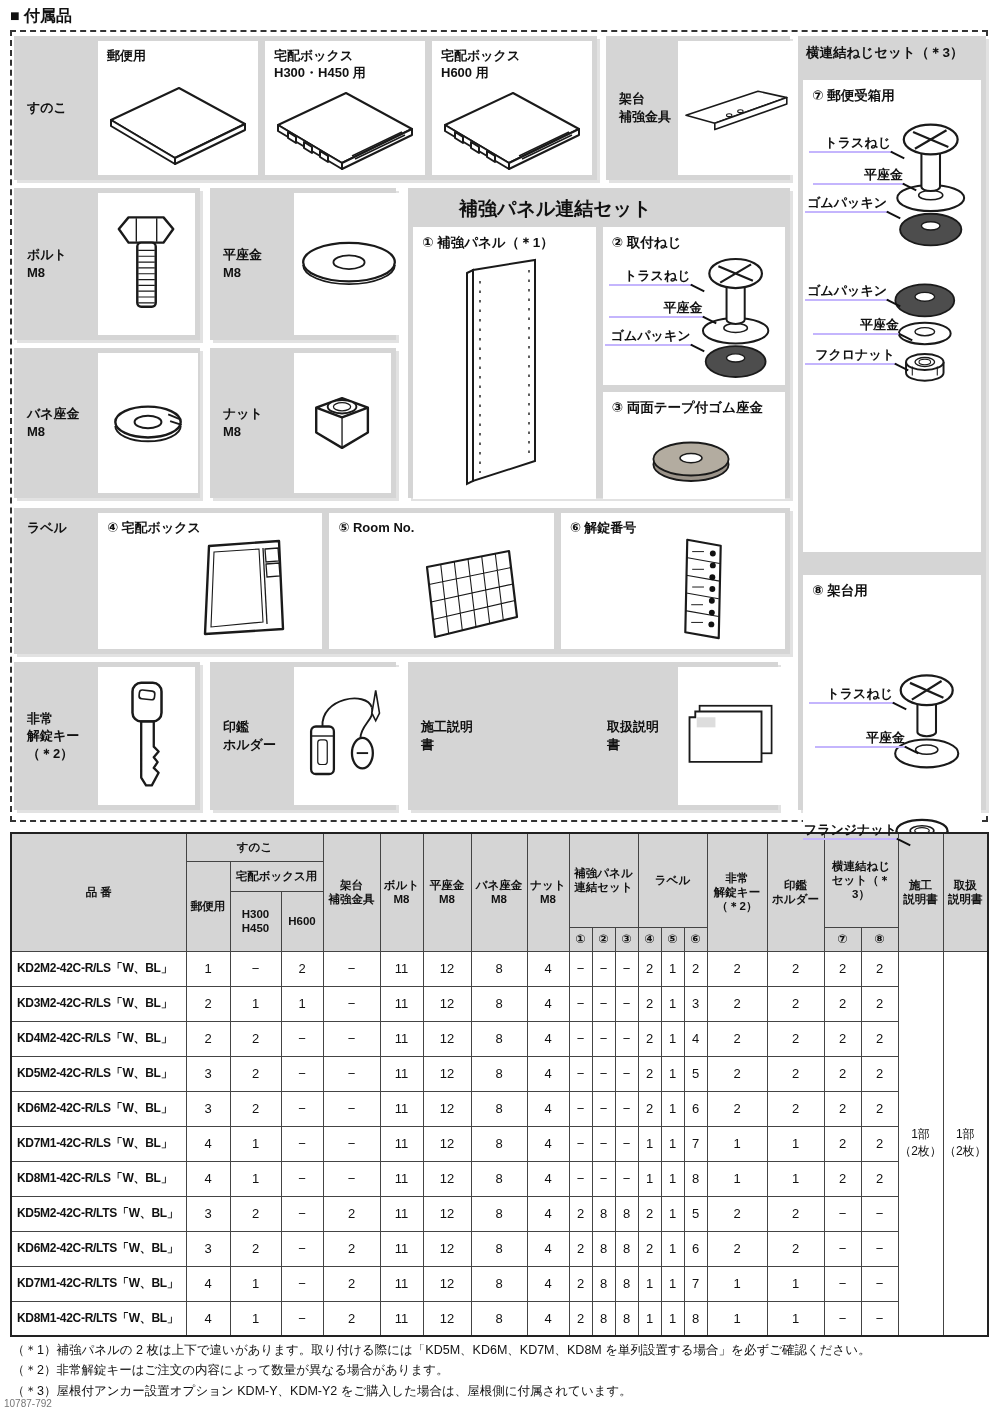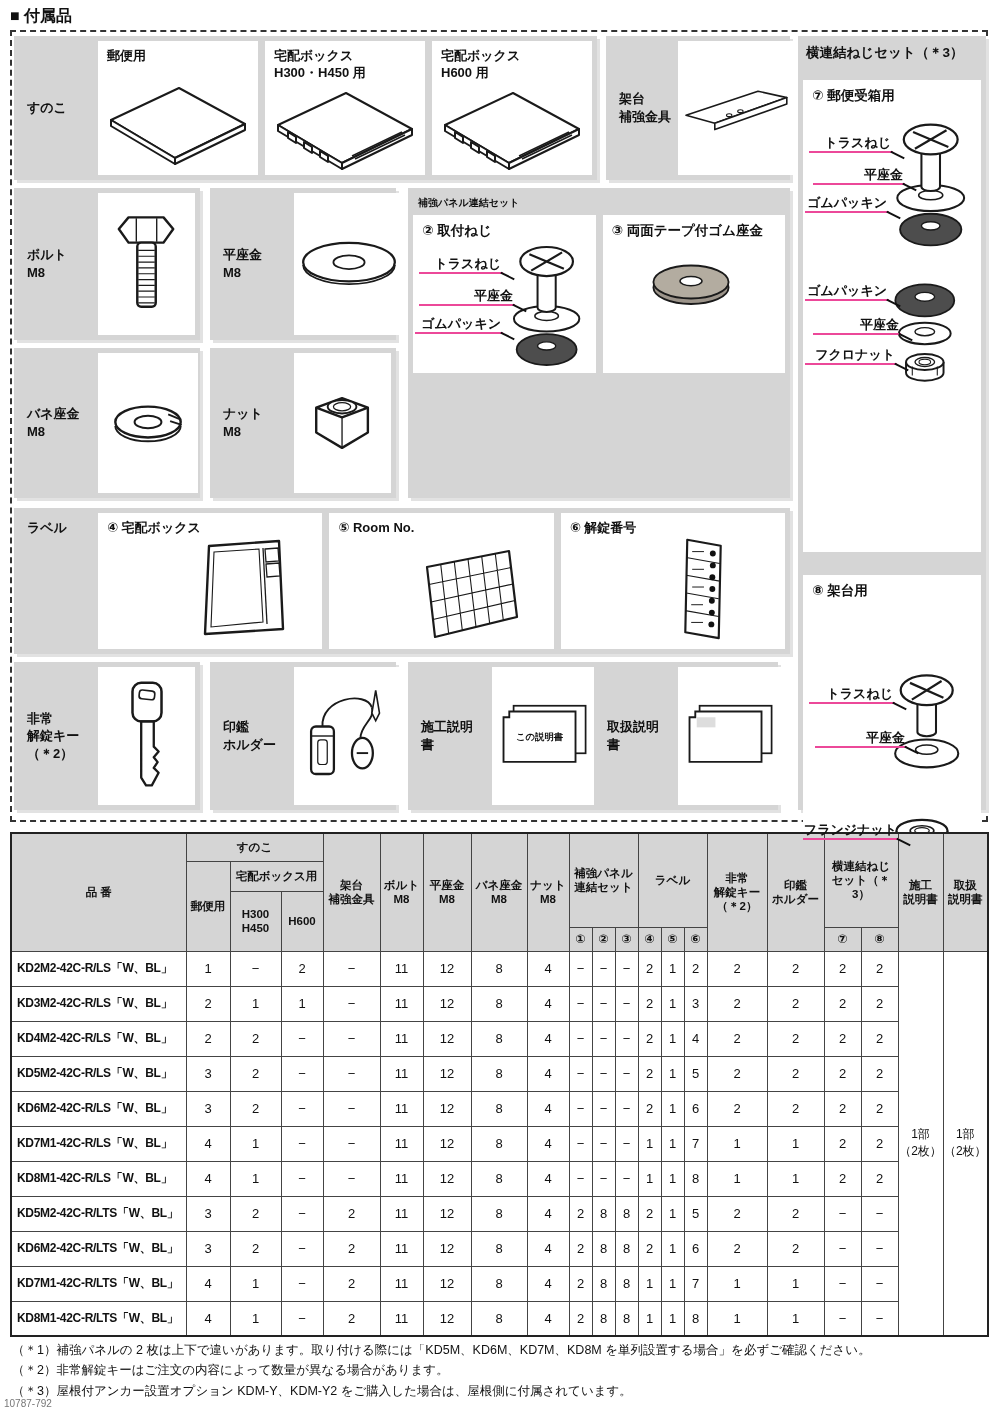--- a/index.html
+++ b/index.html
@@ -8,36 +8,36 @@
 
   .title { position:absolute; left:10px; top:6px; font-size:16px; font-weight:700;text-align:center; }
 
   
   .acc { position:absolute; left:10px; top:30px; width:978px; height:792px; border:2px dashed #333; background:#fff; }
   .cell { position:absolute; background:#d5d5d5; box-shadow:3px 3px 0 #e2e2e2; display:flex; gap:7px; padding:5px; }
   .lbl { display:flex; align-items:center; font-weight:700; font-size:13px; line-height:1.35; white-space:pre-line; padding-left:8px; flex:0 0 auto; }
   .wbox { background:#fff; position:relative; flex:1; display:flex; align-items:center; justify-content:center; }
   .cap { position:absolute; top:7px; left:9px; font-weight:700; font-size:13px; line-height:1.3; white-space:pre-line; z-index:2; }
   .ill { display:block; }
-  .co { position:absolute; font-size:13px; font-weight:700; border-bottom:2px solid #ec4899; text-align:right; padding:0 2px 1px 0; line-height:1.1; white-space:nowrap; z-index:3; }
+  .co { position:absolute; font-size:13px; font-weight:700; border-bottom:2px solid #c4b5fd; text-align:right; padding:0 2px 1px 0; line-height:1.1; white-space:nowrap; z-index:3; }
   .co::after { content:""; position:absolute; right:-12px; bottom:-5px; width:15px; height:2px; background:#111; transform:rotate(26deg); }
 
   .p-sunoko { left:2px; top:4px; width:583px; height:144px; }
   .p-sunoko .lbl { width:72px; }
   .p-gadai { left:594px; top:4px; width:184px; height:144px; }
   .p-gadai .lbl { width:60px; }
   .p-bolt { left:2px; top:156px; width:186px; height:152px; }
   .p-hiraza { left:198px; top:156px; width:186px; height:152px; }
   .p-baneza { left:2px; top:316px; width:186px; height:150px; }
   .p-nut { left:198px; top:316px; width:186px; height:150px; }
   .p-bolt .lbl, .p-hiraza .lbl, .p-baneza .lbl, .p-nut .lbl,
   .p-key .lbl, .p-stamp .lbl, .p-sekou .lbl, .p-atsukai .lbl { width:72px; }
 
   .p-panelset { left:396px; top:156px; width:382px; height:310px; display:block; padding:5px 5px 5px 8px; }
-  .ps-title { font-weight:700; font-size:10px; padding:3px 0 5px 2px; }
+  .ps-title { font-weight:700; font-size:19px; padding:3px 0 5px 2px;margin-left:41px; }
   .ps-grid { display:grid; grid-template-columns:1fr 1fr; grid-template-rows:158px 1fr; gap:7px; height:272px; margin-left:-3px; }
   .ps-grid .wbox { display:block; }
   .ps-left { grid-row:1 / 3; }
 
   .p-labels { left:2px; top:476px; width:776px; height:146px; }
   .p-labels .lbl { width:72px; align-items:flex-start; padding-top:6px; }
   .p-key { left:2px; top:630px; width:186px; height:148px; }
   .p-stamp { left:198px; top:630px; width:186px; height:148px; }
   .p-sekou { left:396px; top:630px; width:186px; height:148px; }
   .p-atsukai { left:582px; top:630px; width:184px; height:148px; }
@@ -287,20 +287,26 @@
       <div class="wbox">
         <svg class="ill" width="88" height="74">
             <use href="#s-nut"></use>
           </svg>
       </div>
     </div>
 
     <div class="cell p-panelset">
       <div class="ps-title">補強パネル連結セット</div>
       <div class="ps-grid">
+        <div class="wbox ps-left">
+          <div class="sub-title">① 補強パネル（＊1）</div>
+          <svg class="ill abs" style="left:32px;top:26px" width="112" height="238">
+              <use href="#s-panel"></use>
+            </svg>
+        </div>
         <div class="wbox">
           <div class="sub-title">② 取付ねじ</div>
           <svg class="ill abs" style="right:2px;top:22px" width="102" height="138">
               <use href="#s-screwstack"></use>
             </svg>
           <div class="co" style="top:42px;left:6px;width:84px">トラスねじ</div>
           <div class="co" style="top:74px;left:6px;width:96px">平座金</div>
           <div class="co" style="top:102px;left:2px;width:88px">ゴムパッキン</div>
         </div>
         <div class="wbox" style="display:block">
@@ -348,27 +354,20 @@
       <div class="lbl">印鑑
 ホルダー</div>
       <div class="wbox">
         <svg class="ill" width="114" height="108">
             <use href="#s-stamp"></use>
           </svg>
       </div>
     </div>
     <div class="cell p-sekou">
       <div class="lbl">施工説明書</div>
-      <div class="wbox">
-        <svg class="ill" width="108" height="96" viewBox="0 0 150 100">
-          <rect x="30" y="8" width="100" height="66" fill="#fff" stroke="#1a1a1a" stroke-width="2.4"></rect>
-          <polygon points="16,24 24,24 24,16 116,16 116,86 16,86" fill="#fff" stroke="#1a1a1a" stroke-width="2.6"></polygon>
-          <text x="66" y="56" text-anchor="middle" font-size="13" font-weight="bold" fill="#111">この説明書</text>
-        </svg>
-      </div>
     </div>
     <div class="cell p-atsukai">
       <div class="lbl">取扱説明書</div>
       <div class="wbox">
         <svg class="ill" width="108" height="96" viewBox="0 0 150 100">
           <rect x="30" y="8" width="100" height="66" fill="#fff" stroke="#1a1a1a" stroke-width="2.4"></rect>
           <polygon points="16,24 24,24 24,16 116,16 116,86 16,86" fill="#fff" stroke="#1a1a1a" stroke-width="2.6"></polygon>
           <rect x="26" y="24" width="26" height="14" fill="#ddd"></rect>
         </svg>
       </div>

